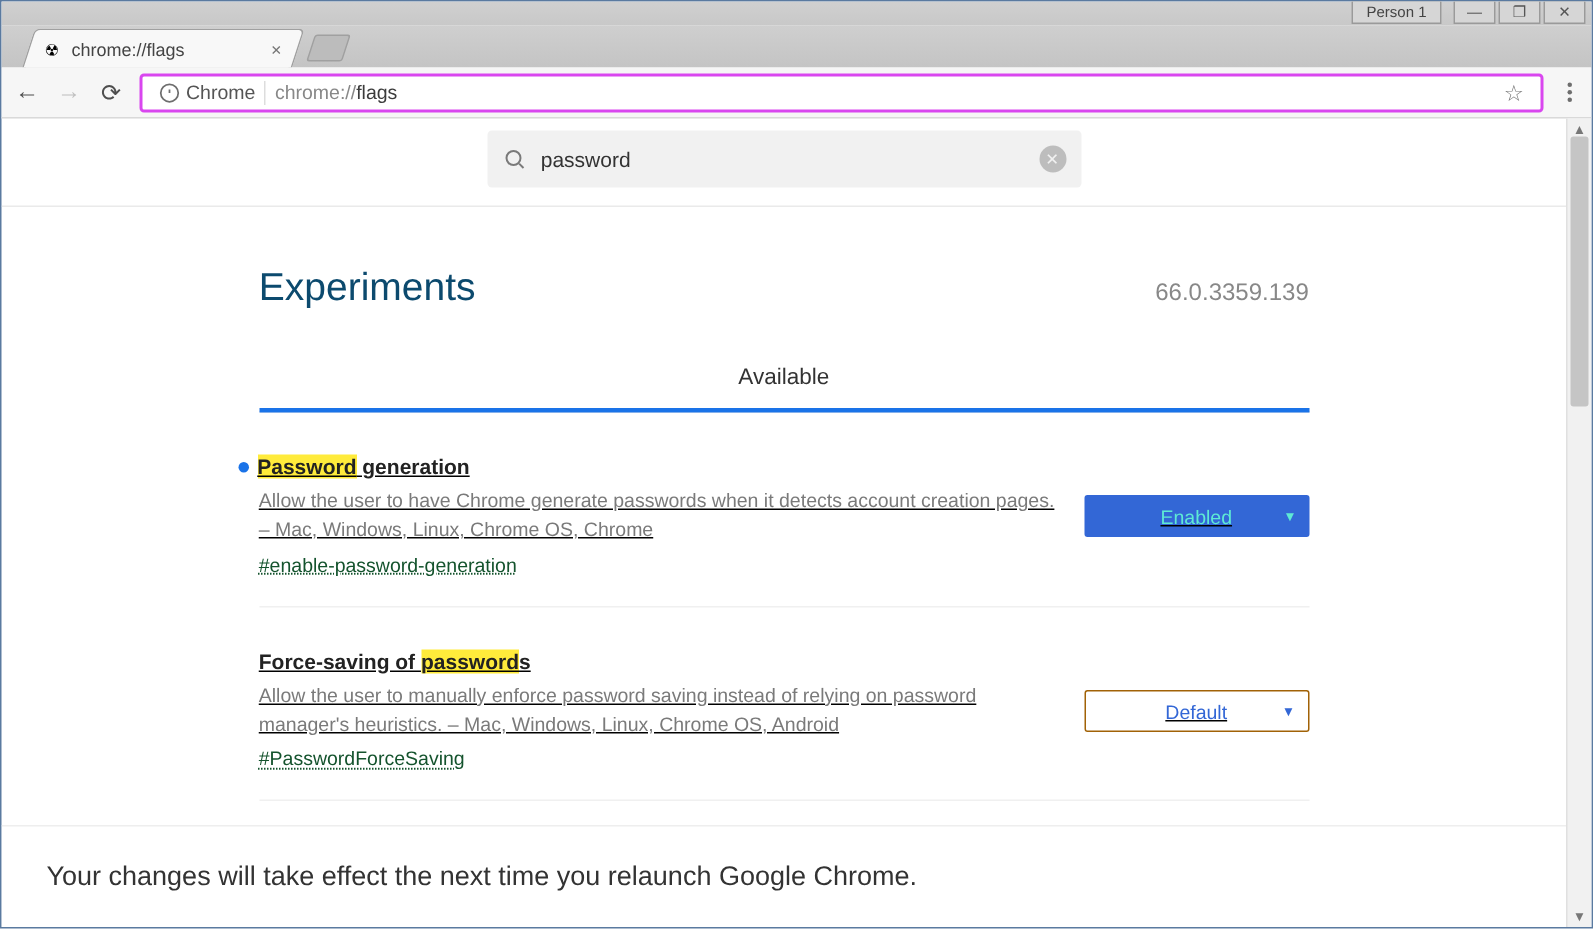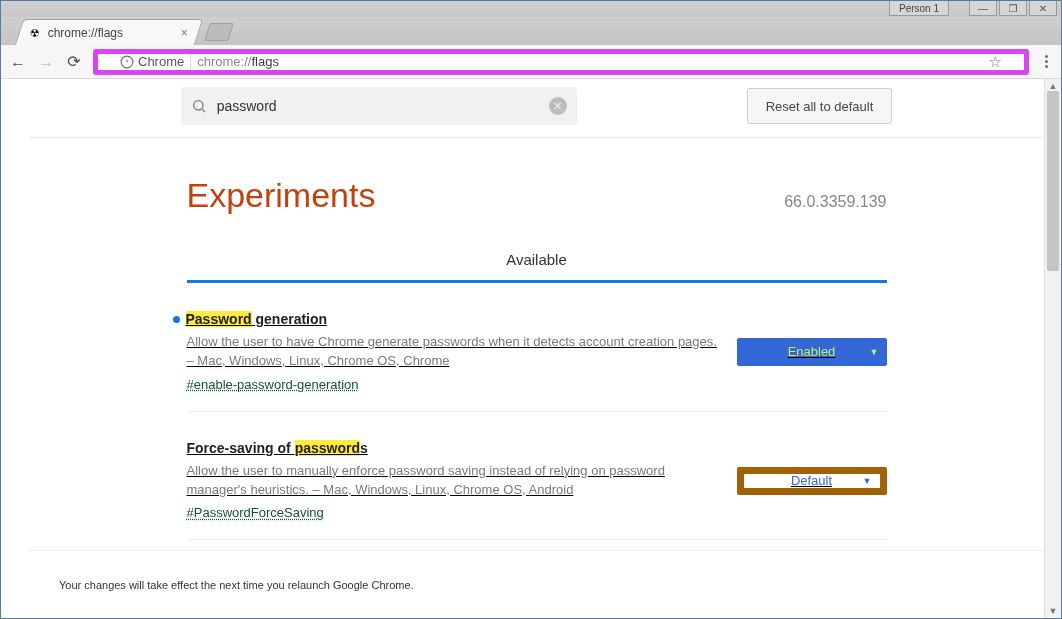--- a/index.html
+++ b/index.html
@@ -1,72 +1,72 @@
 <!DOCTYPE html>
 <html><head>
 <meta charset="utf-8">
 <style>
 * { box-sizing: border-box; margin: 0; padding: 0; }
 body { font-family: "Segoe UI", Arial, sans-serif; width: 1062px; height: 619px; overflow: hidden; background: #fff; border: 1px solid #5a7aa0; }
 .window-titlebar { height: 16px; background: linear-gradient(#d0d0d0,#c8c8c8); position: relative; }
 .titlebar-controls { position: absolute; right: 4px; top: -1px; display: flex; gap: 2px; }
 .titlebar-btn { width: 28px; height: 16px; border: 1px solid #9a9a9a; background: #d6d6d6; font-size: 10px; display: flex; align-items: center; justify-content: center; color: #555; cursor: pointer; }
-.person-badge { position: absolute; right: 112px; top: -1px; height: 16px; width: 60px; border: 1px solid #9a9a9a; background: #d6d6d6; font-size: 10px; display: flex; align-items: center; justify-content: center; color: #444; }
+.person-badge { position: absolute; right: 100px; top: -1px; height: 16px; width: 60px; border: 1px solid #9a9a9a; background: #d6d6d6; font-size: 10px; display: flex; align-items: center; justify-content: center; color: #444; }
 .tab-strip { height: 28px; background: linear-gradient(#cfcfcf,#c4c4c4); display: flex; align-items: flex-end; padding-left: 18px; }
 .tab { height: 26px; background: #f8f8f8; border: 1px solid #a0a0a0; border-bottom: none; border-radius: 4px 4px 0 0; display: flex; align-items: center; padding: 0 8px; gap: 6px; min-width: 180px; position: relative; transform: skewX(-18deg); }
 .tab > * { transform: skewX(18deg); }
 .tab-favicon { width: 14px; height: 14px; display: flex; align-items: center; justify-content: center; font-size: 11px; }
 .tab-title { font-size: 12px; color: #444; flex: 1; }
 .tab-close { font-size: 12px; color: #777; cursor: pointer; padding: 0 2px; }
 .new-tab { width: 24px; height: 18px; background: #bcbcbc; border: 1px solid #a0a0a0; margin-left: 8px; margin-bottom: 4px; transform: skewX(-18deg); border-radius: 2px; }
 .toolbar { height: 34px; background: #f6f6f6; border-bottom: 1px solid #d9d9d9; display: flex; align-items: center; padding: 0 8px; gap: 10px; }
 .nav-btn { width: 18px; height: 18px; display: flex; align-items: center; justify-content: center; cursor: pointer; color: #4e4e4e; font-size: 16px; }
 .nav-btn.disabled { color: #c0c0c0; cursor: default; }
-.omnibox { flex: 1; height: 26px; border: 5px solid #d946ef; border-radius: 3px; background: #fff; display: flex; align-items: center; padding: 0 22px; gap: 6px; font-size: 13px; color: #555; }
+.omnibox { flex: 1; height: 26px; border: 2px solid #d946ef; border-radius: 3px; background: #fff; display: flex; align-items: center; padding: 0 11px; gap: 6px; font-size: 13px; color: #555; }
 .omnibox .secure { display: flex; align-items: center; gap: 4px; color: #555; }
 .omnibox .divider { width: 1px; height: 16px; background: #ddd; }
 .omnibox .url { color: #888; font-size: 13px; }
 .omnibox .url .dark { color: #3c3c3c; }
 .omnibox .star { margin-left: auto; color: #777; font-size: 15px; cursor: pointer; }
 .menu-dots { width: 14px; display: flex; flex-direction: column; gap: 2px; align-items: center; cursor: pointer; padding: 0 4px; }
 .menu-dots span { width: 3px; height: 3px; background: #6e6e6e; border-radius: 50%; }
 .content-wrap { height: calc(619px - 16px - 28px - 34px - 2px); display: flex; }
-.page { flex: 1; overflow: hidden; position: relative; margin-left: 28px; }
+.page { flex: 1; overflow: hidden; position: relative; }
 .scrollbar { width: 17px; background: #f1f1f1; border-left: 1px solid #e0e0e0; position: relative; }
 .scroll-thumb { position: absolute; left: 2px; right: 2px; top: 12px; height: 180px; background: #c5c5c5; border-radius: 2px; }
 .scroll-arrow { position: absolute; left: 0; right: 0; height: 14px; display: flex; align-items: center; justify-content: center; font-size: 9px; color: #777; }
 .scroll-arrow.up { top: 0; }
 .scroll-arrow.down { bottom: 0; }
 .flags-header { padding: 8px 0 12px; display: flex; align-items: center; justify-content: center; gap: 170px; border-bottom: 1px solid #eaeaea; }
 .searchbox { width: 396px; height: 38px; background: #f1f1f1; border-radius: 3px; display: flex; align-items: center; padding: 0 10px; gap: 10px; }
 .searchbox svg { flex-shrink: 0; }
 .searchbox input { flex: 1; border: none; background: transparent; font-size: 14px; color: #333; outline: none; }
 .searchbox .clear { width: 18px; height: 18px; background: #bdbdbd; border-radius: 50%; display: flex; align-items: center; justify-content: center; color: #f1f1f1; font-size: 11px; cursor: pointer; }
 .reset-btn { height: 36px; padding: 0 18px; background: #f6f6f6; border: 1px solid #cfcfcf; border-radius: 3px; font-size: 13px; color: #444; cursor: pointer; }
 .main { width: 700px; margin: 0 auto; }
 .exp-head { display: flex; align-items: baseline; justify-content: space-between; padding: 38px 0 24px; }
-.exp-title { font-size: 34px; color: #c2410c; font-weight: 400; }
+.exp-title { font-size: 26px; color: #0c4a6e; font-weight: 400; }
 .version { font-size: 16px; color: #888; }
 .tabs { display: flex; border-bottom: 1px solid #e0e0e0; }
 .tabbtn { flex: 1; text-align: center; padding: 12px 0; font-size: 15px; color: #666; cursor: pointer; }
 .tabbtn.active { color: #333; border-bottom: 3px solid #1a73e8; margin-bottom: -1px; }
 .experiment { display: flex; padding: 28px 0 18px; gap: 12px; border-bottom: 1px solid #f0f0f0; text-decoration: underline; }
 .exp-text { flex: 1; }
 .exp-name { font-size: 14px; font-weight: 600; color: #222; display: flex; align-items: center; gap: 6px; }
 .exp-name .dot { width: 7px; height: 7px; background: #1a73e8; border-radius: 50%; display: inline-block; margin-left: -14px; }
 .hl { background: #ffeb3b; }
 .exp-desc { font-size: 13px; color: #7a7a7a; margin-top: 6px; line-height: 1.45; }
 .exp-hash { font-size: 13px; color: #14532d; text-decoration: underline dotted; margin-top: 6px; display: inline-block; }
 .exp-select { width: 150px; align-self: center; }
 .select { height: 28px; border-radius: 2px; display: flex; align-items: center; justify-content: center; font-size: 13px; position: relative; cursor: pointer; }
 .select .arrow { position: absolute; right: 8px; font-size: 9px; }
-.select.enabled { background: #3367d6; color: #bef264; }
-.select.default { background: #fff; color: #3367d6; border: 7px solid #a16207; }
+.select.enabled { background: #3367d6; color: #5eead4; }
+.select.default { background: #fff; color: #3367d6; border: 1px solid #a16207; }
 .relaunch-bar { position: absolute; left: 0; right: 0; bottom: 0; height: 68px; border-top: 1px solid #eee; background: #fff; display: flex; align-items: center; padding: 0 30px; justify-content: space-between; }
-.relaunch-text { font-size: 11px; color: #333; }
+.relaunch-text { font-size: 18px; color: #333; }
 .relaunch-btn { background: #4285f4; color: #fff; border: none; height: 40px; padding: 0 26px; font-size: 13px; font-weight: 600; letter-spacing: 0.5px; border-radius: 2px; cursor: pointer; }
 </style>
 </head>
 <body>
 
 <div class="window-titlebar">
   <div class="person-badge">Person 1</div>
   <div class="titlebar-controls">
     <div class="titlebar-btn">―</div>
     <div class="titlebar-btn">❐</div>
@@ -112,21 +112,20 @@
 
     <div class="flags-header">
       <div class="searchbox">
         <svg width="16" height="16" viewBox="0 0 24 24" fill="none" stroke="#7a7a7a" stroke-width="2">
             <circle cx="11" cy="11" r="7"></circle>
             <line x1="21" y1="21" x2="16.65" y2="16.65"></line>
           </svg>
         <input type="text" value="password" style="">
         <div class="clear">✕</div>
       </div>
-      <button class="reset-btn">Reset all to default</button>
     </div>
 
     <div class="main">
       <div class="exp-head">
         <h1 class="exp-title">Experiments</h1>
         <span class="version">66.0.3359.139</span>
       </div>
 
       <div class="tabs">
         <div class="tabbtn active">Available</div>

